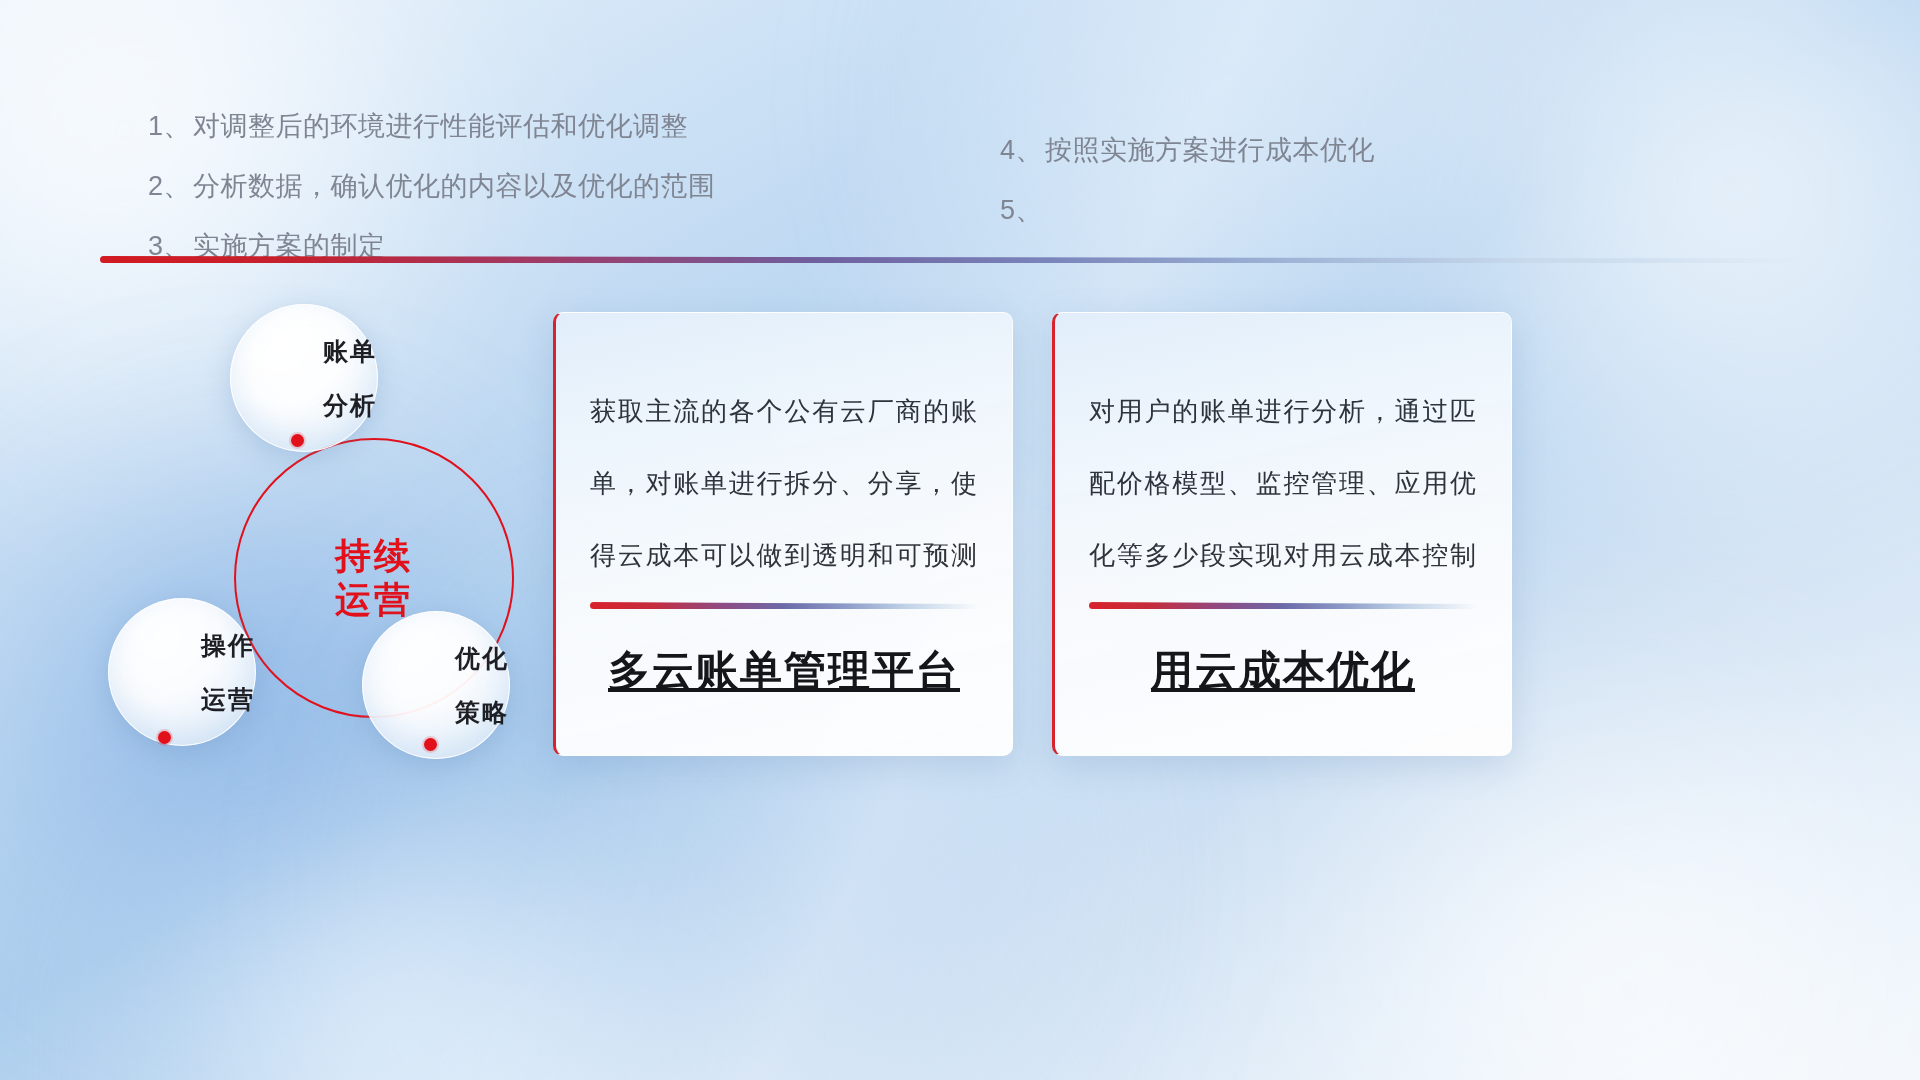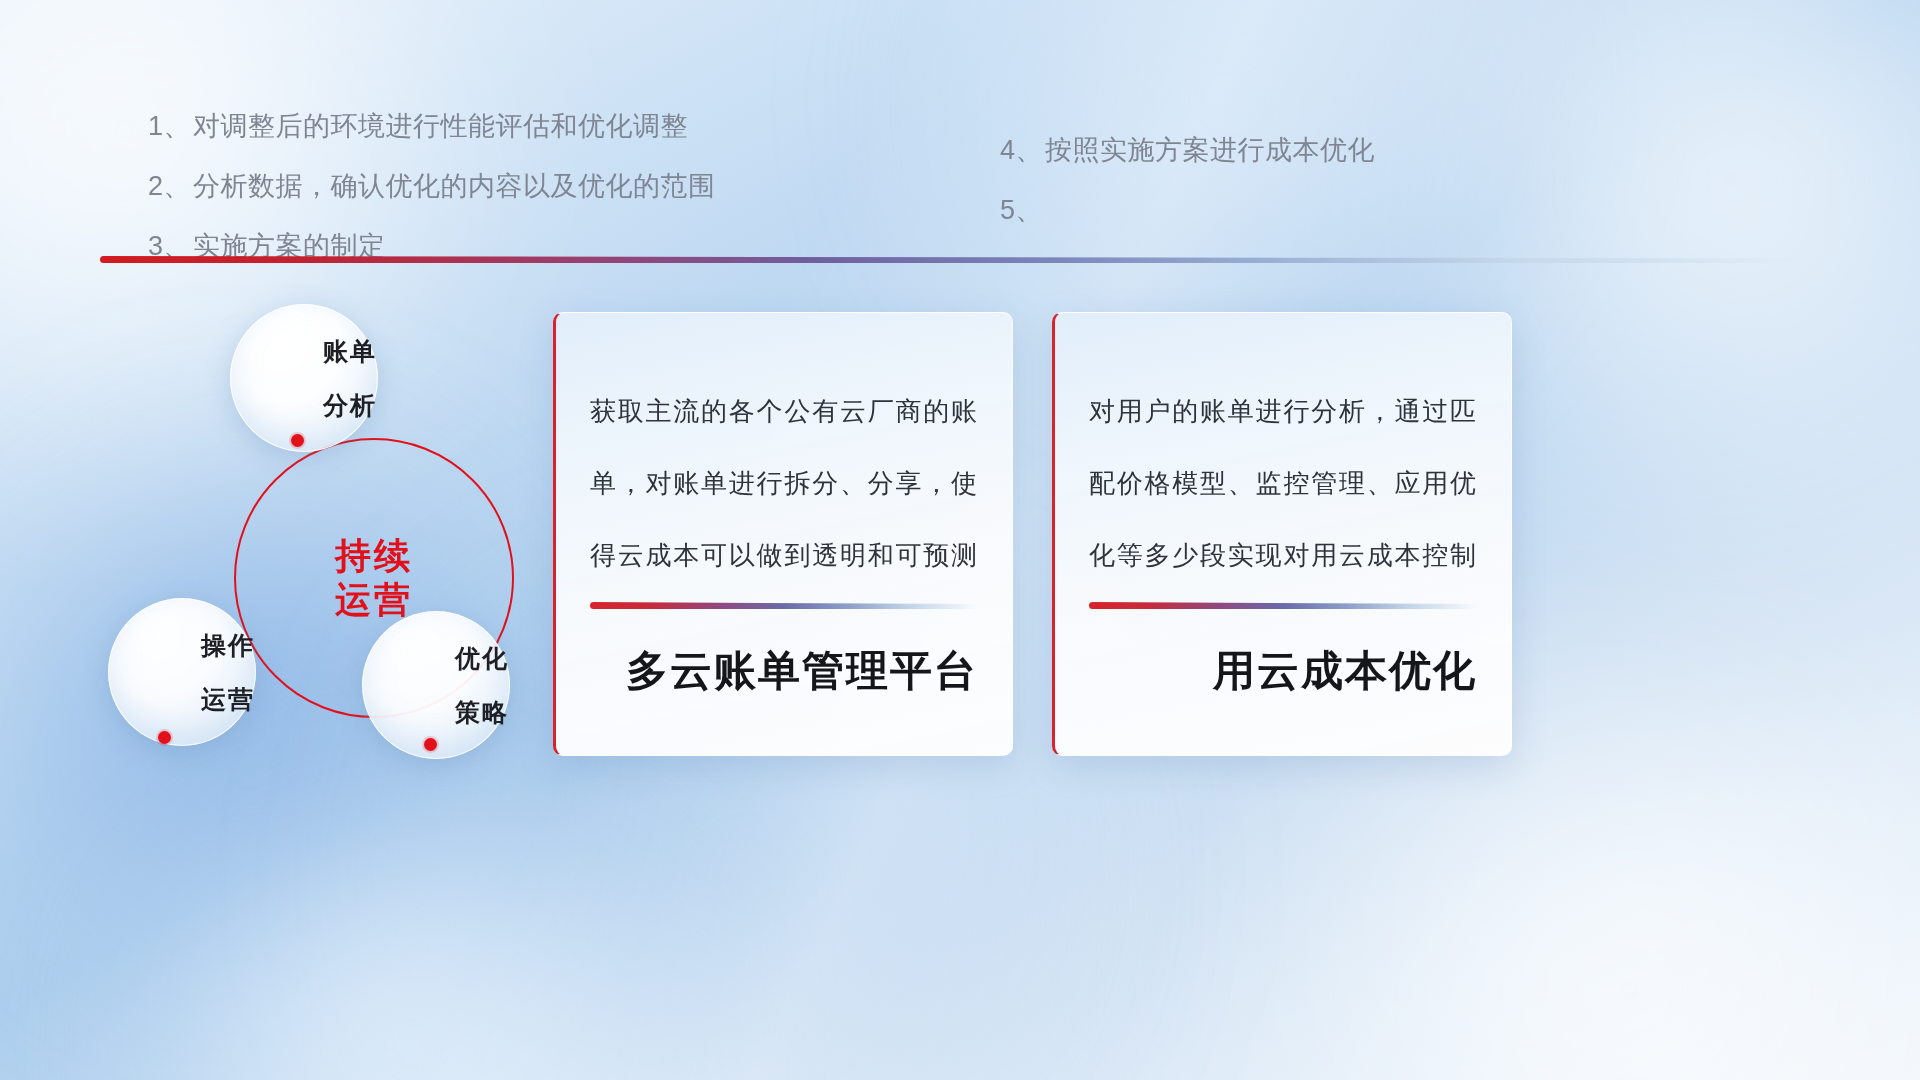--- a/index.html
+++ b/index.html
@@ -123,22 +123,23 @@
     letter-spacing:1px; text-align:justify; text-align-last:justify;
     flex:0 0 auto;
   }
   .card-rule{
     margin-top:auto; height:7px; width:100%; border-radius:4px;
     background:linear-gradient(90deg,#d8232c 0%,#c52c3d 16%,#8e4a83 34%,#6b6aa8 50%,#8d9cc8 66%,#c2d4e8 82%,rgba(233,241,249,0) 100%);
     clip-path:polygon(0 0,100% 30%,100% 100%,0 100%);
   }
   .card-title{
     font-size:42px; font-weight:bold; color:#14161a;
-    letter-spacing:2px; text-align:right;
+    letter-spacing:2px; text-align:center;
     padding:34px 0 40px 0;
+    text-decoration:underline;
   }
 </style>
 </head>
 <body>
 
 <div id="bg">
   <div class="bg-base"></div>
   <div class="bg-blob blob-a"></div>
   <div class="bg-blob blob-f"></div>
   <div class="bg-blob blob-d"></div>

